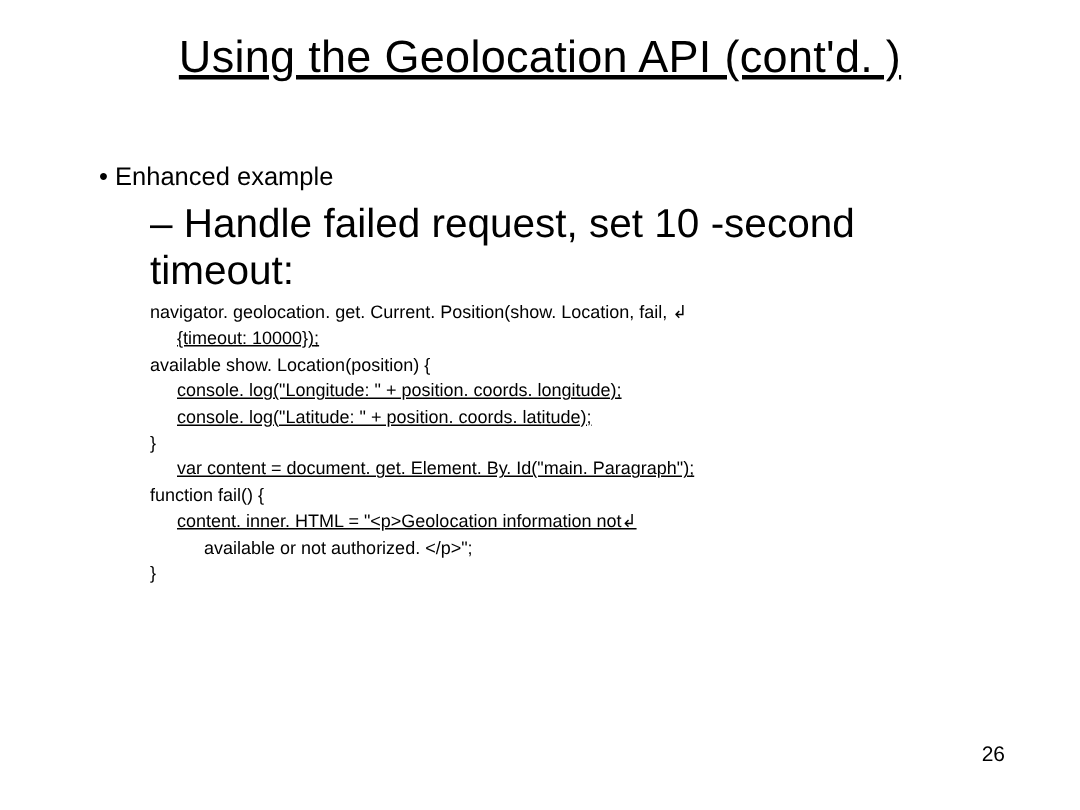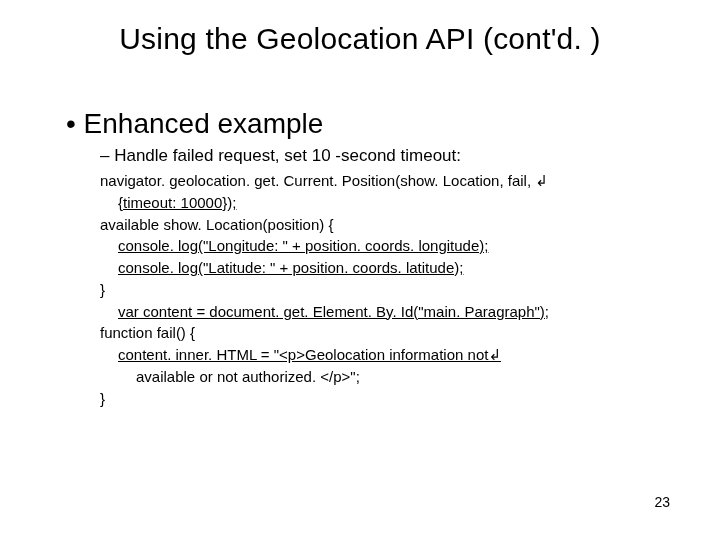--- a/index.html
+++ b/index.html
@@ -21,44 +21,45 @@
   }
   .title {
     position: absolute;
     top: 22px;
     left: 0;
     width: 720px;
     text-align: center;
     font-size: 30px;
     font-weight: 400;
     letter-spacing: 0.2px;
+    text-decoration: underline;
   }
   .body {
     position: absolute;
     top: 108px;
     left: 66px;
     width: 600px;
   }
   .bullet1 {
-    font-size: 28px;
+    font-size: 17px;
     margin: 0 0 6px 0;
   }
   .bullet1::before {
     content: "• ";
   }
   .bullet2 {
-    font-size: 17px;
+    font-size: 27px;
     margin: 0 0 4px 34px;
   }
   .bullet2::before {
     content: "– ";
   }
   .code-block {
     margin-left: 34px;
-    font-size: 15px;
+    font-size: 12px;
     line-height: 1.45;
   }
   .code-line {
     white-space: pre;
   }
   .ind1 { padding-left: 18px; text-decoration: underline; }
   .ind2 { padding-left: 36px; }
   .footer-left {
     position: absolute;
     left: 50px;
@@ -91,15 +92,15 @@
       <div class="code-line ind1">console. log("Latitude: " + position. coords. latitude);</div>
       <div class="code-line">}</div>
       <div class="code-line ind1">var content = document. get. Element. By. Id("main. Paragraph");</div>
       <div class="code-line">function fail() {</div>
       <div class="code-line ind1">content. inner. HTML = "&lt;p&gt;Geolocation information not↲</div>
       <div class="code-line ind2">available or not authorized. &lt;/p&gt;";</div>
       <div class="code-line">}</div>
     </div>
   </div>
 
-  <div class="footer-right">23</div>
+  <div class="footer-right">26</div>
 
 </div>
 
 </body></html>

